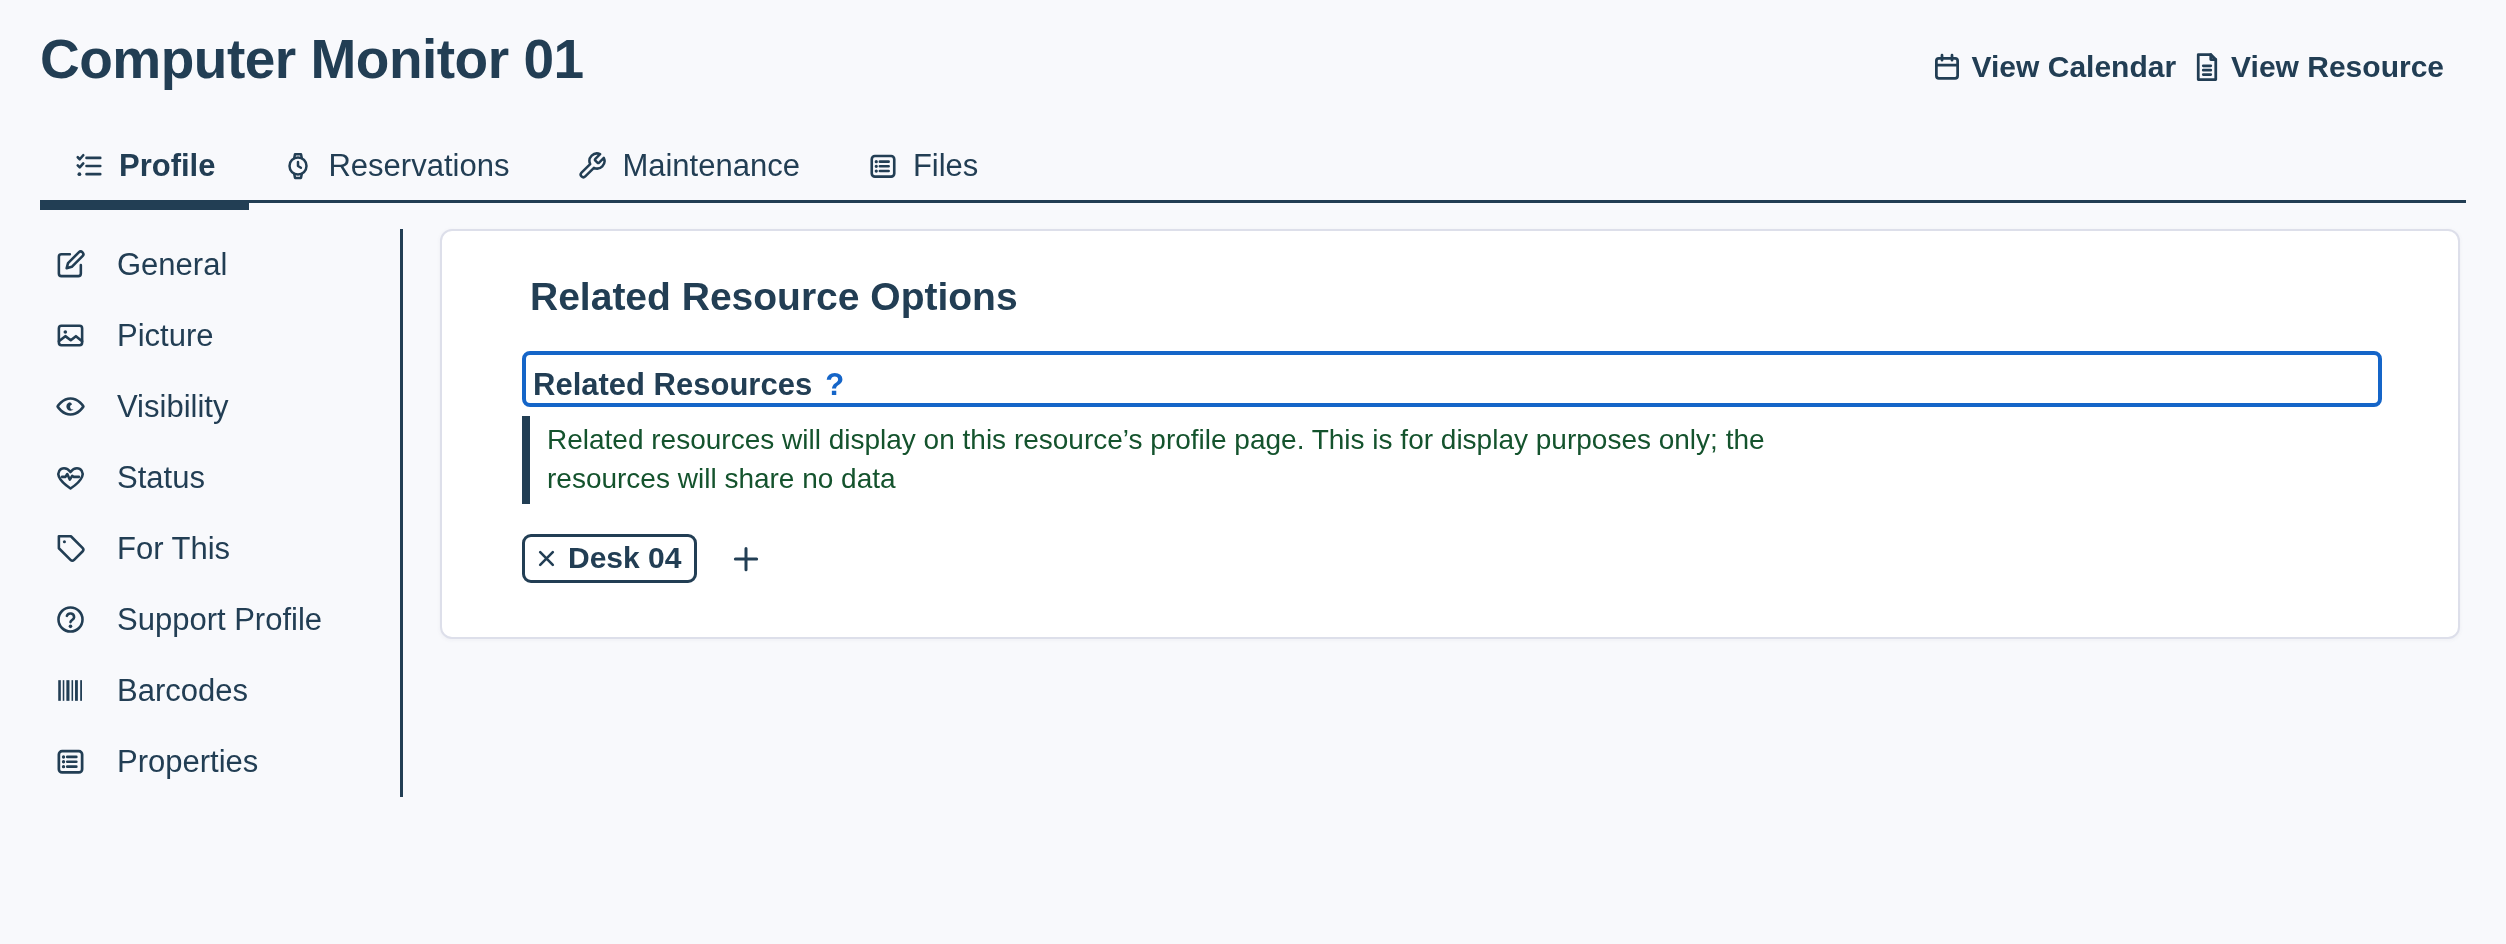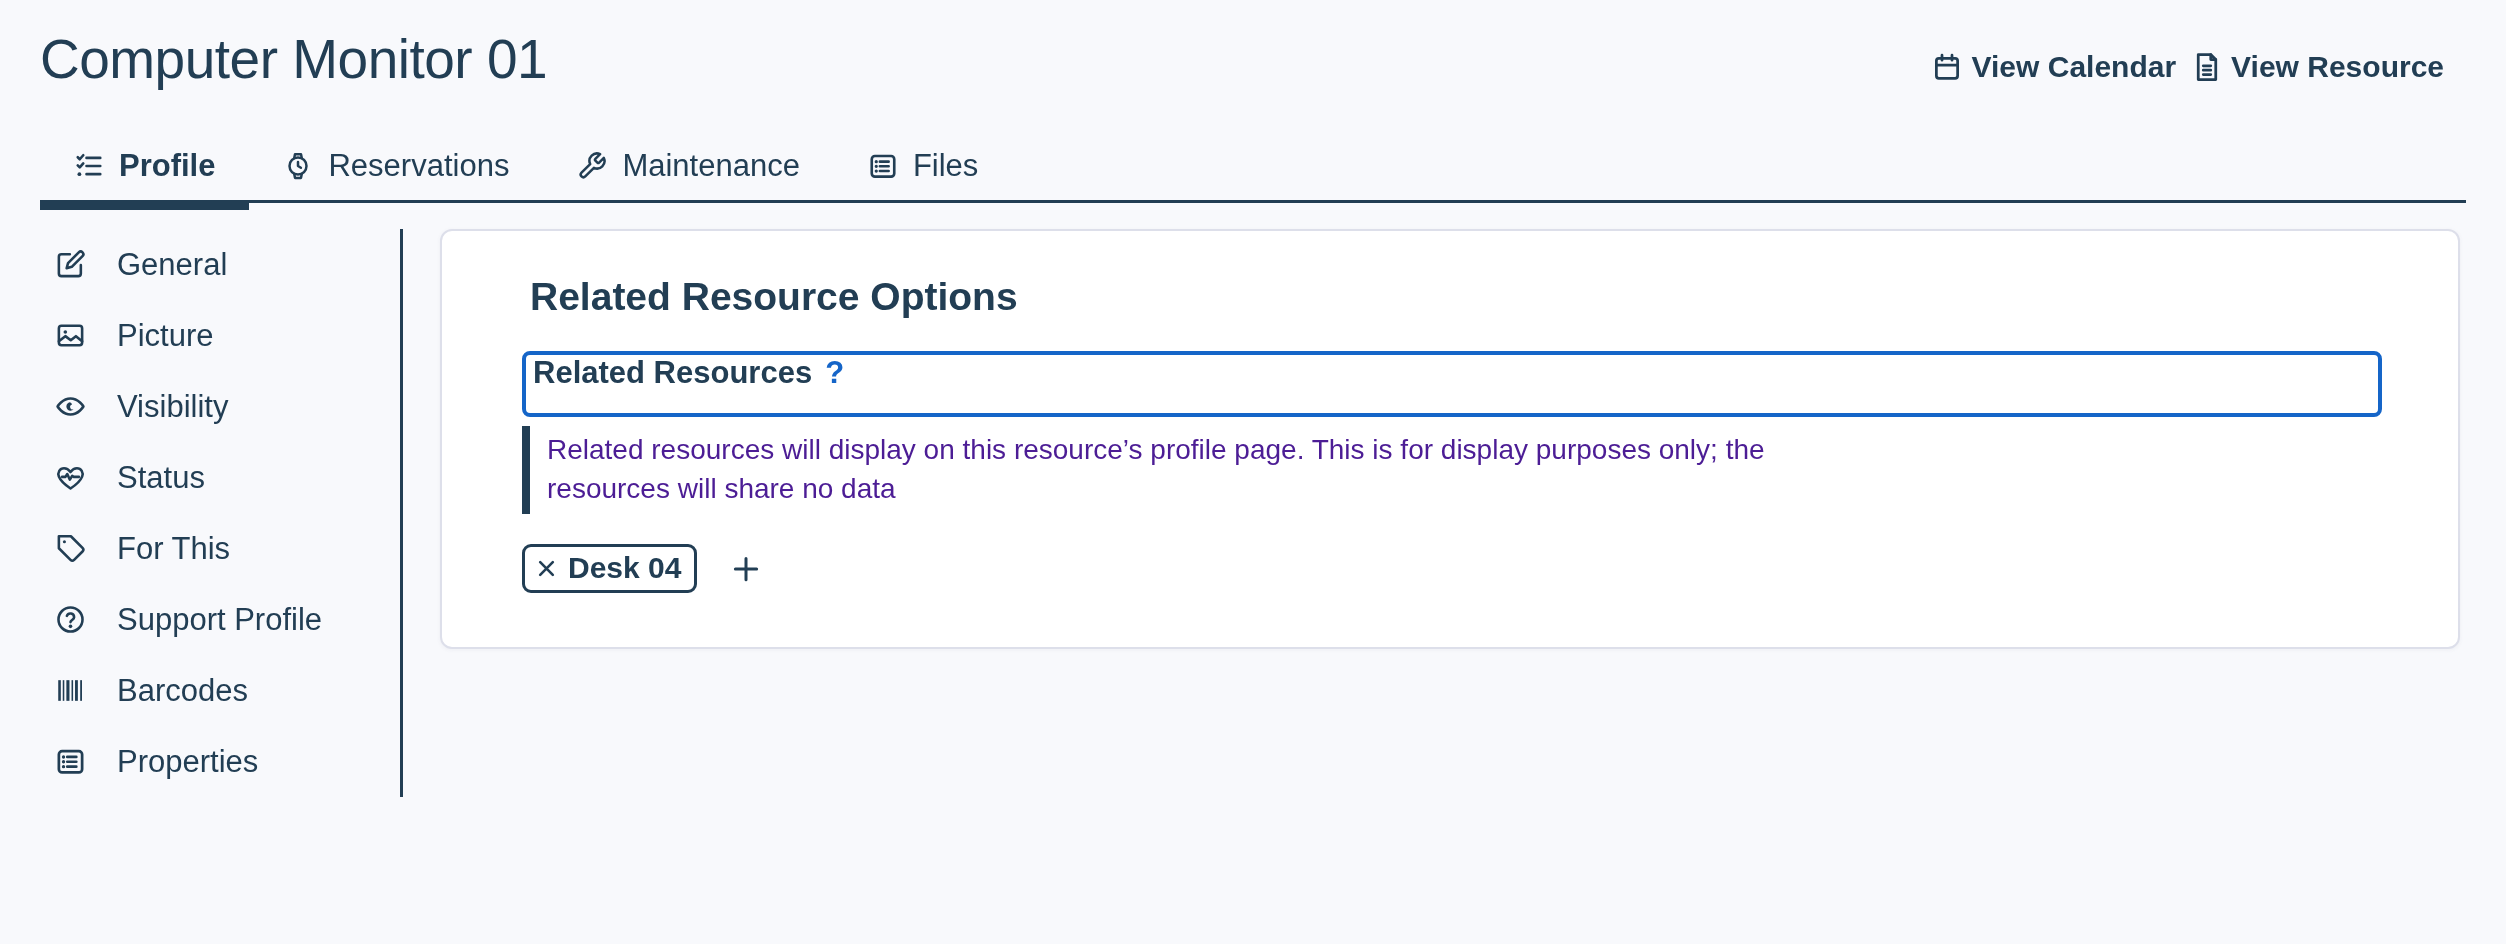--- a/index.html
+++ b/index.html
@@ -8,21 +8,21 @@
     width: 2506px; height: 944px;
     background: #F8F9FC;
     color: #223E54;
     font-family: "Liberation Sans", "DejaVu Sans", sans-serif;
     overflow: hidden;
   }
   svg { display: block; }
 
   
   .header { display: flex; justify-content: space-between; align-items: flex-end; padding: 26px 62px 0 40px; }
-  .page-title { margin: 0; font-size: 55px; line-height: 1.2; font-weight: 400; letter-spacing: -0.5px; }
+  .page-title { margin: 0; font-size: 55px; line-height: 1.2; font-weight: 700; letter-spacing: -0.5px; }
   .header-links { display: flex; gap: 17px; padding-bottom: 8px; }
   .header-link { display: flex; align-items: center; gap: 10px; font-size: 30px; font-weight: 700; cursor: pointer; white-space: nowrap; }
 
   
   .tabs { display: flex; margin: 44px 40px 0 40px; border-bottom: 3px solid #223E54; }
   .tab { position: relative; display: flex; align-items: center; gap: 15px; padding: 12px 34px 16px 34px; font-size: 31px; cursor: pointer; white-space: nowrap; }
   .tab.active { font-weight: 700; text-align: right; }
   .tab.active::after { content: ""; position: absolute; left: 0; right: 0; bottom: -10px; height: 10px; background: #223E54; }
 
   
@@ -31,25 +31,25 @@
   .sidebar { flex: 0 0 403px; border-right: 3px solid #223E54; padding-left: 38px; }
   .side-item { position: relative; height: 71px; display: flex; align-items: center; gap: 31px; padding-left: 17px; font-size: 31px; border-radius: 8px; cursor: pointer; }
   .side-item .icn { flex: none; width: 31px; height: 31px; }
   .side-item.active { background: #FFFFFF; font-weight: 700; box-shadow: 0 4px 16px rgba(33,56,78,.20); }
   .side-item.active::after { content: ""; position: absolute; right: -10px; top: 0; bottom: 0; width: 10px; background: #223E54; }
 
   .main { flex: 1; padding: 0 46px 0 37px; }
   .card { background: #FFFFFF; border: 2px solid #DDDFEA; border-radius: 12px; box-shadow: 0 1px 4px rgba(60,70,100,.06); padding: 36px 76px 54px 80px; }
   .card-heading { margin: 8px; font-size: 39px; font-weight: 800; }
 
-  .field-box { margin-top: 32px; height: 66px; border: 4px solid #1565C8; border-radius: 8px; display: flex; align-items: flex-start; padding-left: 7px; cursor: text; background: #FFFFFF; }
+  .field-box { margin-top: 32px; height: 56px; border: 4px solid #1565C8; border-radius: 8px; display: flex; align-items: flex-end; padding-left: 7px; cursor: text; background: #FFFFFF; }
   .field-label { font-size: 31px; font-weight: 700; }
   .help-q { margin-left: 13px; font-size: 31px; font-weight: 700; color: #1565C8; cursor: pointer; }
 
-  .help-note { margin-top: 9px; border-left: 8px solid #223E54; padding: 4px 0 6px 17px; font-size: 28px; line-height: 39px; color: #4c1d95; white-space: pre-line; max-width: 1260px; }
+  .help-note { margin-top: 9px; border-left: 8px solid #223E54; padding: 4px 0 6px 17px; font-size: 28px; line-height: 39px; color: #14532d; white-space: pre-line; max-width: 1260px; }
 
   .tag-row { margin-top: 30px; display: flex; align-items: center; gap: 34px; }
   .tag { display: inline-flex; align-items: center; gap: 12px; border: 3px solid #223E54; border-radius: 9px; padding: 4px 13px 5px 12px; font-size: 30px; font-weight: 700; cursor: pointer; background: #FFFFFF; }
   .tag .icn-x { cursor: pointer; }
   .add-btn { background: none; border: none; padding: 0; cursor: pointer; color: #223E54; display: flex; }
 </style>
 </head>
 <body>
 
 <div class="header">

